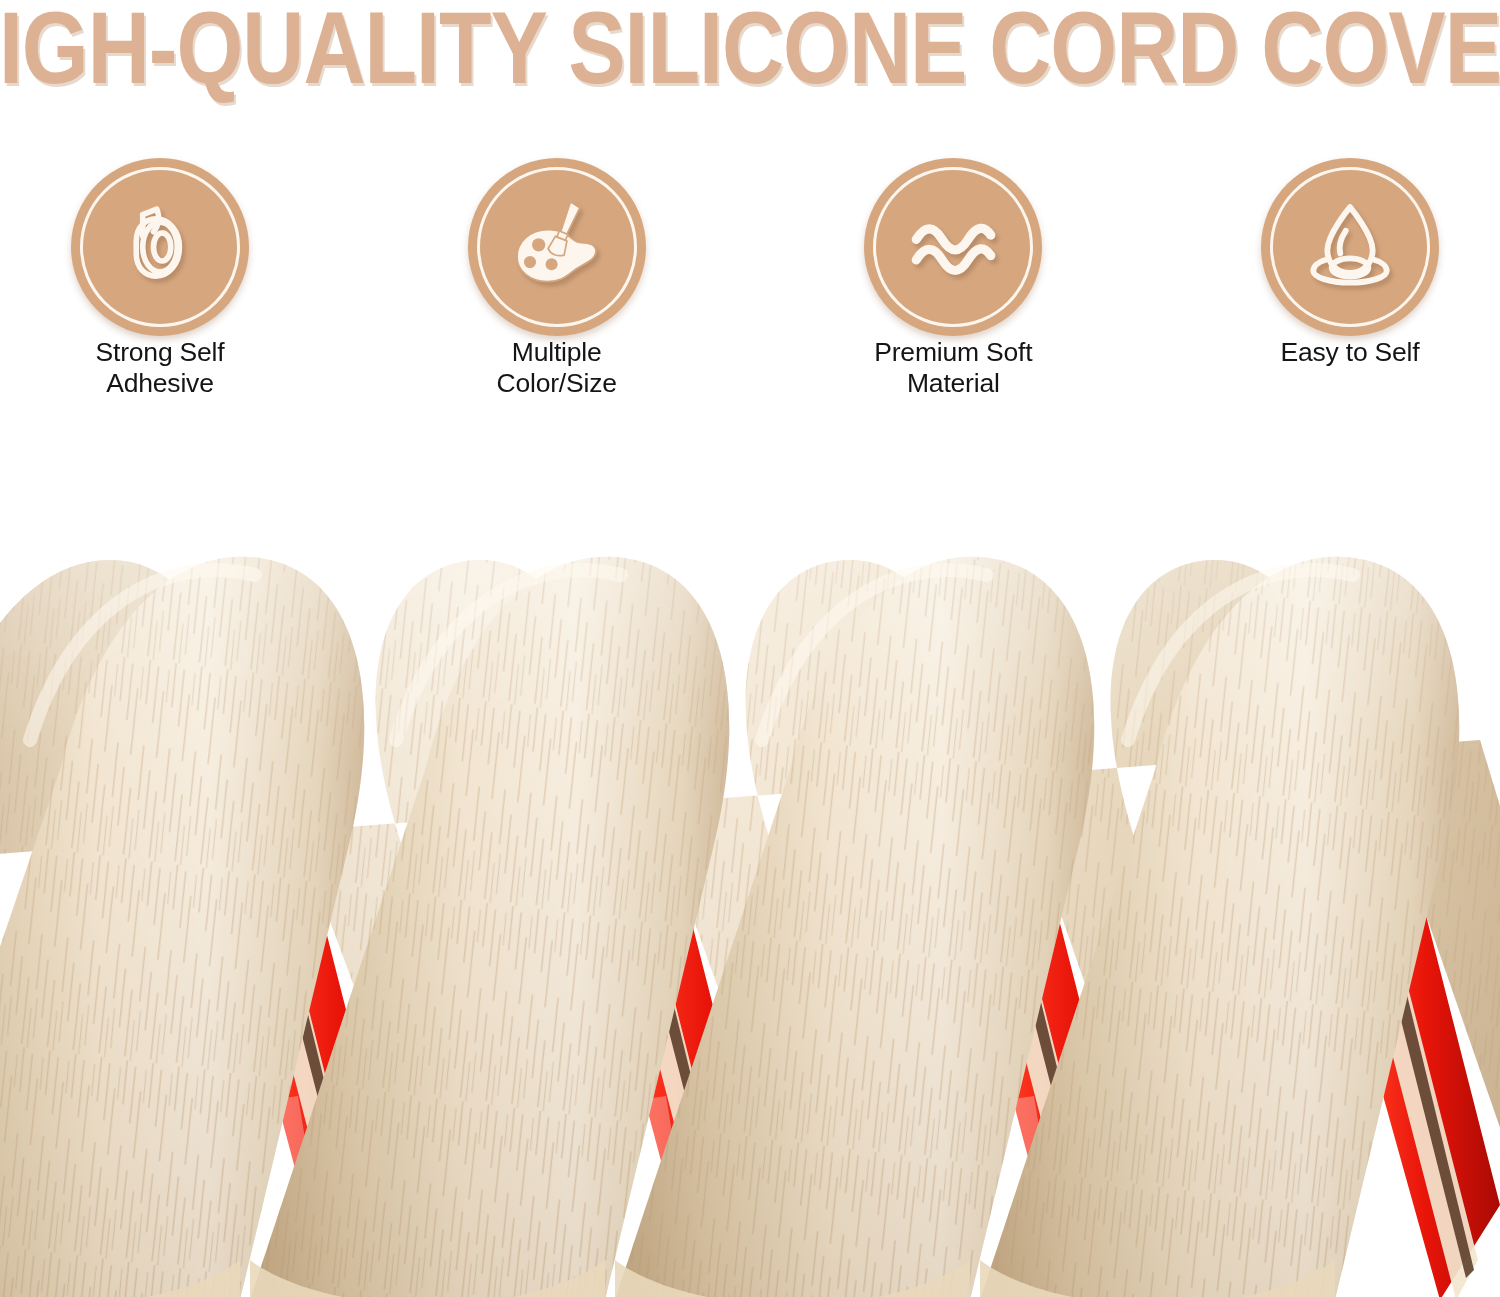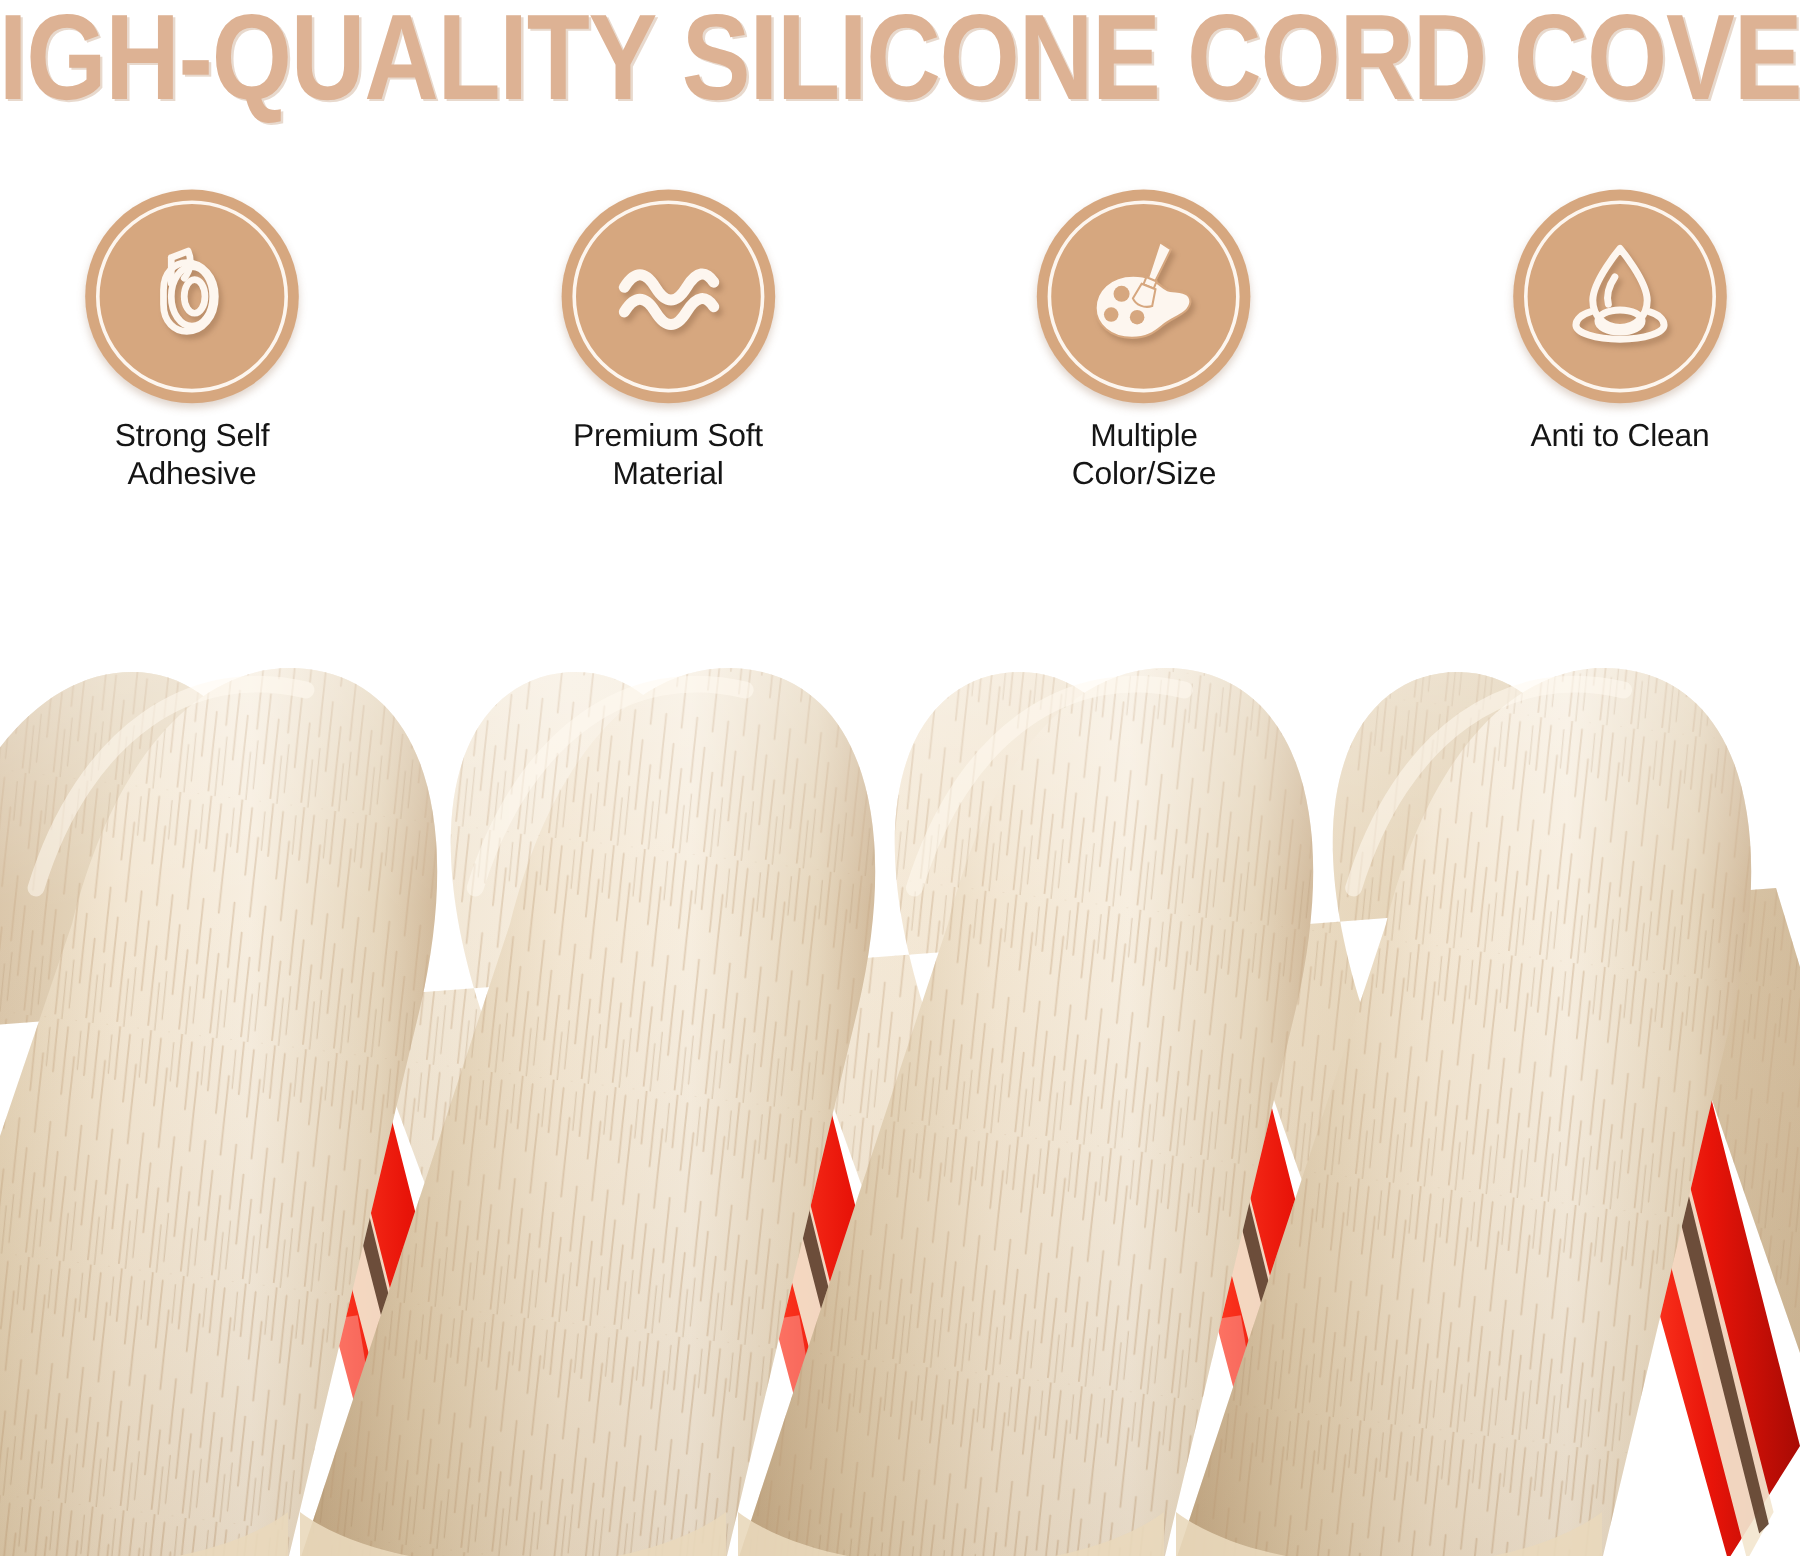--- a/index.html
+++ b/index.html
@@ -79,21 +79,21 @@
   }
   .icon-circle svg {
     position: relative;
     z-index: 2;
     width: 108px;
     height: 108px;
     display: block;
     filter: drop-shadow(3px 4px 2px rgba(140,100,70,0.40));
   }
   .feature-label {
-    margin-top: 12px;
+    margin-top: 1px;
     text-align: center;
     color: #151515;
     font-size: 26.5px;
     line-height: 1.18;
     font-weight: 400;
     letter-spacing: -0.2px;
     white-space: pre-line;
   }
 
   
@@ -127,65 +127,65 @@
             <path d="M28 45 C28 31 37 24 46 24 C58 24 68 35 68 50 C68 66 58 77 46 77 C37 77 28 70 28 56 Z"></path>
             <ellipse cx="50" cy="50" rx="16" ry="23"></ellipse>
             <ellipse cx="52" cy="50" rx="8" ry="13"></ellipse>
           </g>
         </svg>
       </div>
       <div class="feature-label">Strong Self
 Adhesive</div>
     </div>
 
-
-    <div class="feature">
-      <div class="icon-circle">
-        <svg viewBox="0 0 100 100">
-          <g fill="none" stroke="#fdf6ef" stroke-width="8.5" stroke-linecap="round">
-            <path d="M16 43 C24 30 32 30 40 43 C48 56 56 56 64 43 C72 30 79 30 85 39"></path>
-            <path d="M16 62 C24 49 32 49 40 62 C48 75 56 75 64 62 C72 49 79 49 85 58"></path>
-          </g>
-        </svg>
-      </div>
-      <div class="feature-label">Premium Soft
-Material</div>
-    </div>
 
     <div class="feature">
       <div class="icon-circle">
         <svg viewBox="0 0 100 100">
           <path d="M42 34 C24 34 13 46 13 59 C13 72 25 82 41 82 C52 82 58 78 64 73 C70 68 76 66 80 63 C86 59 88 53 84 49 C80 45 73 47 68 45 C62 42 58 34 42 34 Z" fill="#fdf6ef" stroke="#d6a77f" stroke-width="1.6"></path>
           <circle cx="33" cy="48" r="6.2" fill="#d6a77f"></circle>
           <circle cx="25" cy="64" r="5.6" fill="#d6a77f"></circle>
           <circle cx="45" cy="66" r="5.6" fill="#d6a77f"></circle>
           <g transform="rotate(22 58 30)">
             <path d="M54 8 L64 10 L62 38 L56 38 Z" fill="#fdf6ef" stroke="#d6a77f" stroke-width="1.6"></path>
             <rect x="54.5" y="37" width="8.5" height="6" fill="#fdf6ef" stroke="#d6a77f" stroke-width="1.6"></rect>
             <path d="M53 43 L64.5 43 L67 56 C62 60 55 60 51 56 Z" fill="#fdf6ef" stroke="#d6a77f" stroke-width="1.6"></path>
           </g>
         </svg>
       </div>
       <div class="feature-label">Multiple
 Color/Size</div>
     </div>
 
+    <div class="feature">
+      <div class="icon-circle">
+        <svg viewBox="0 0 100 100">
+          <g fill="none" stroke="#fdf6ef" stroke-width="8.5" stroke-linecap="round">
+            <path d="M16 43 C24 30 32 30 40 43 C48 56 56 56 64 43 C72 30 79 30 85 39"></path>
+            <path d="M16 62 C24 49 32 49 40 62 C48 75 56 75 64 62 C72 49 79 49 85 58"></path>
+          </g>
+        </svg>
+      </div>
+      <div class="feature-label">Premium Soft
+Material</div>
+    </div>
+
 
     <div class="feature">
       <div class="icon-circle">
         <svg viewBox="0 0 100 100">
           <g fill="none" stroke="#fdf6ef" stroke-width="5.4" stroke-linecap="round" stroke-linejoin="round">
             <path d="M50 13 C50 13 29 38 29 53 C29 65 38 74 50 74 C62 74 71 65 71 53 C71 38 50 13 50 13 Z"></path>
             <path d="M41 56 C39 48 42 41 46 35"></path>
             <ellipse cx="50" cy="69" rx="17" ry="8.5"></ellipse>
             <path d="M27 62 C20 64 16 68 16 72 C16 78 31 83 50 83 C69 83 84 78 84 72 C84 68 80 64 73 62"></path>
           </g>
         </svg>
       </div>
-      <div class="feature-label">Anti to Clean</div>
+      <div class="feature-label">Easy to Self</div>
     </div>
 
   </div>
 
   <div id="product-photo">
     <svg viewBox="0 0 1500 857" preserveAspectRatio="none">
       <defs>
 
         <linearGradient id="woodFace" x1="0" y1="0" x2="1" y2="0">
           <stop offset="0%" stop-color="#cdb391"></stop>

